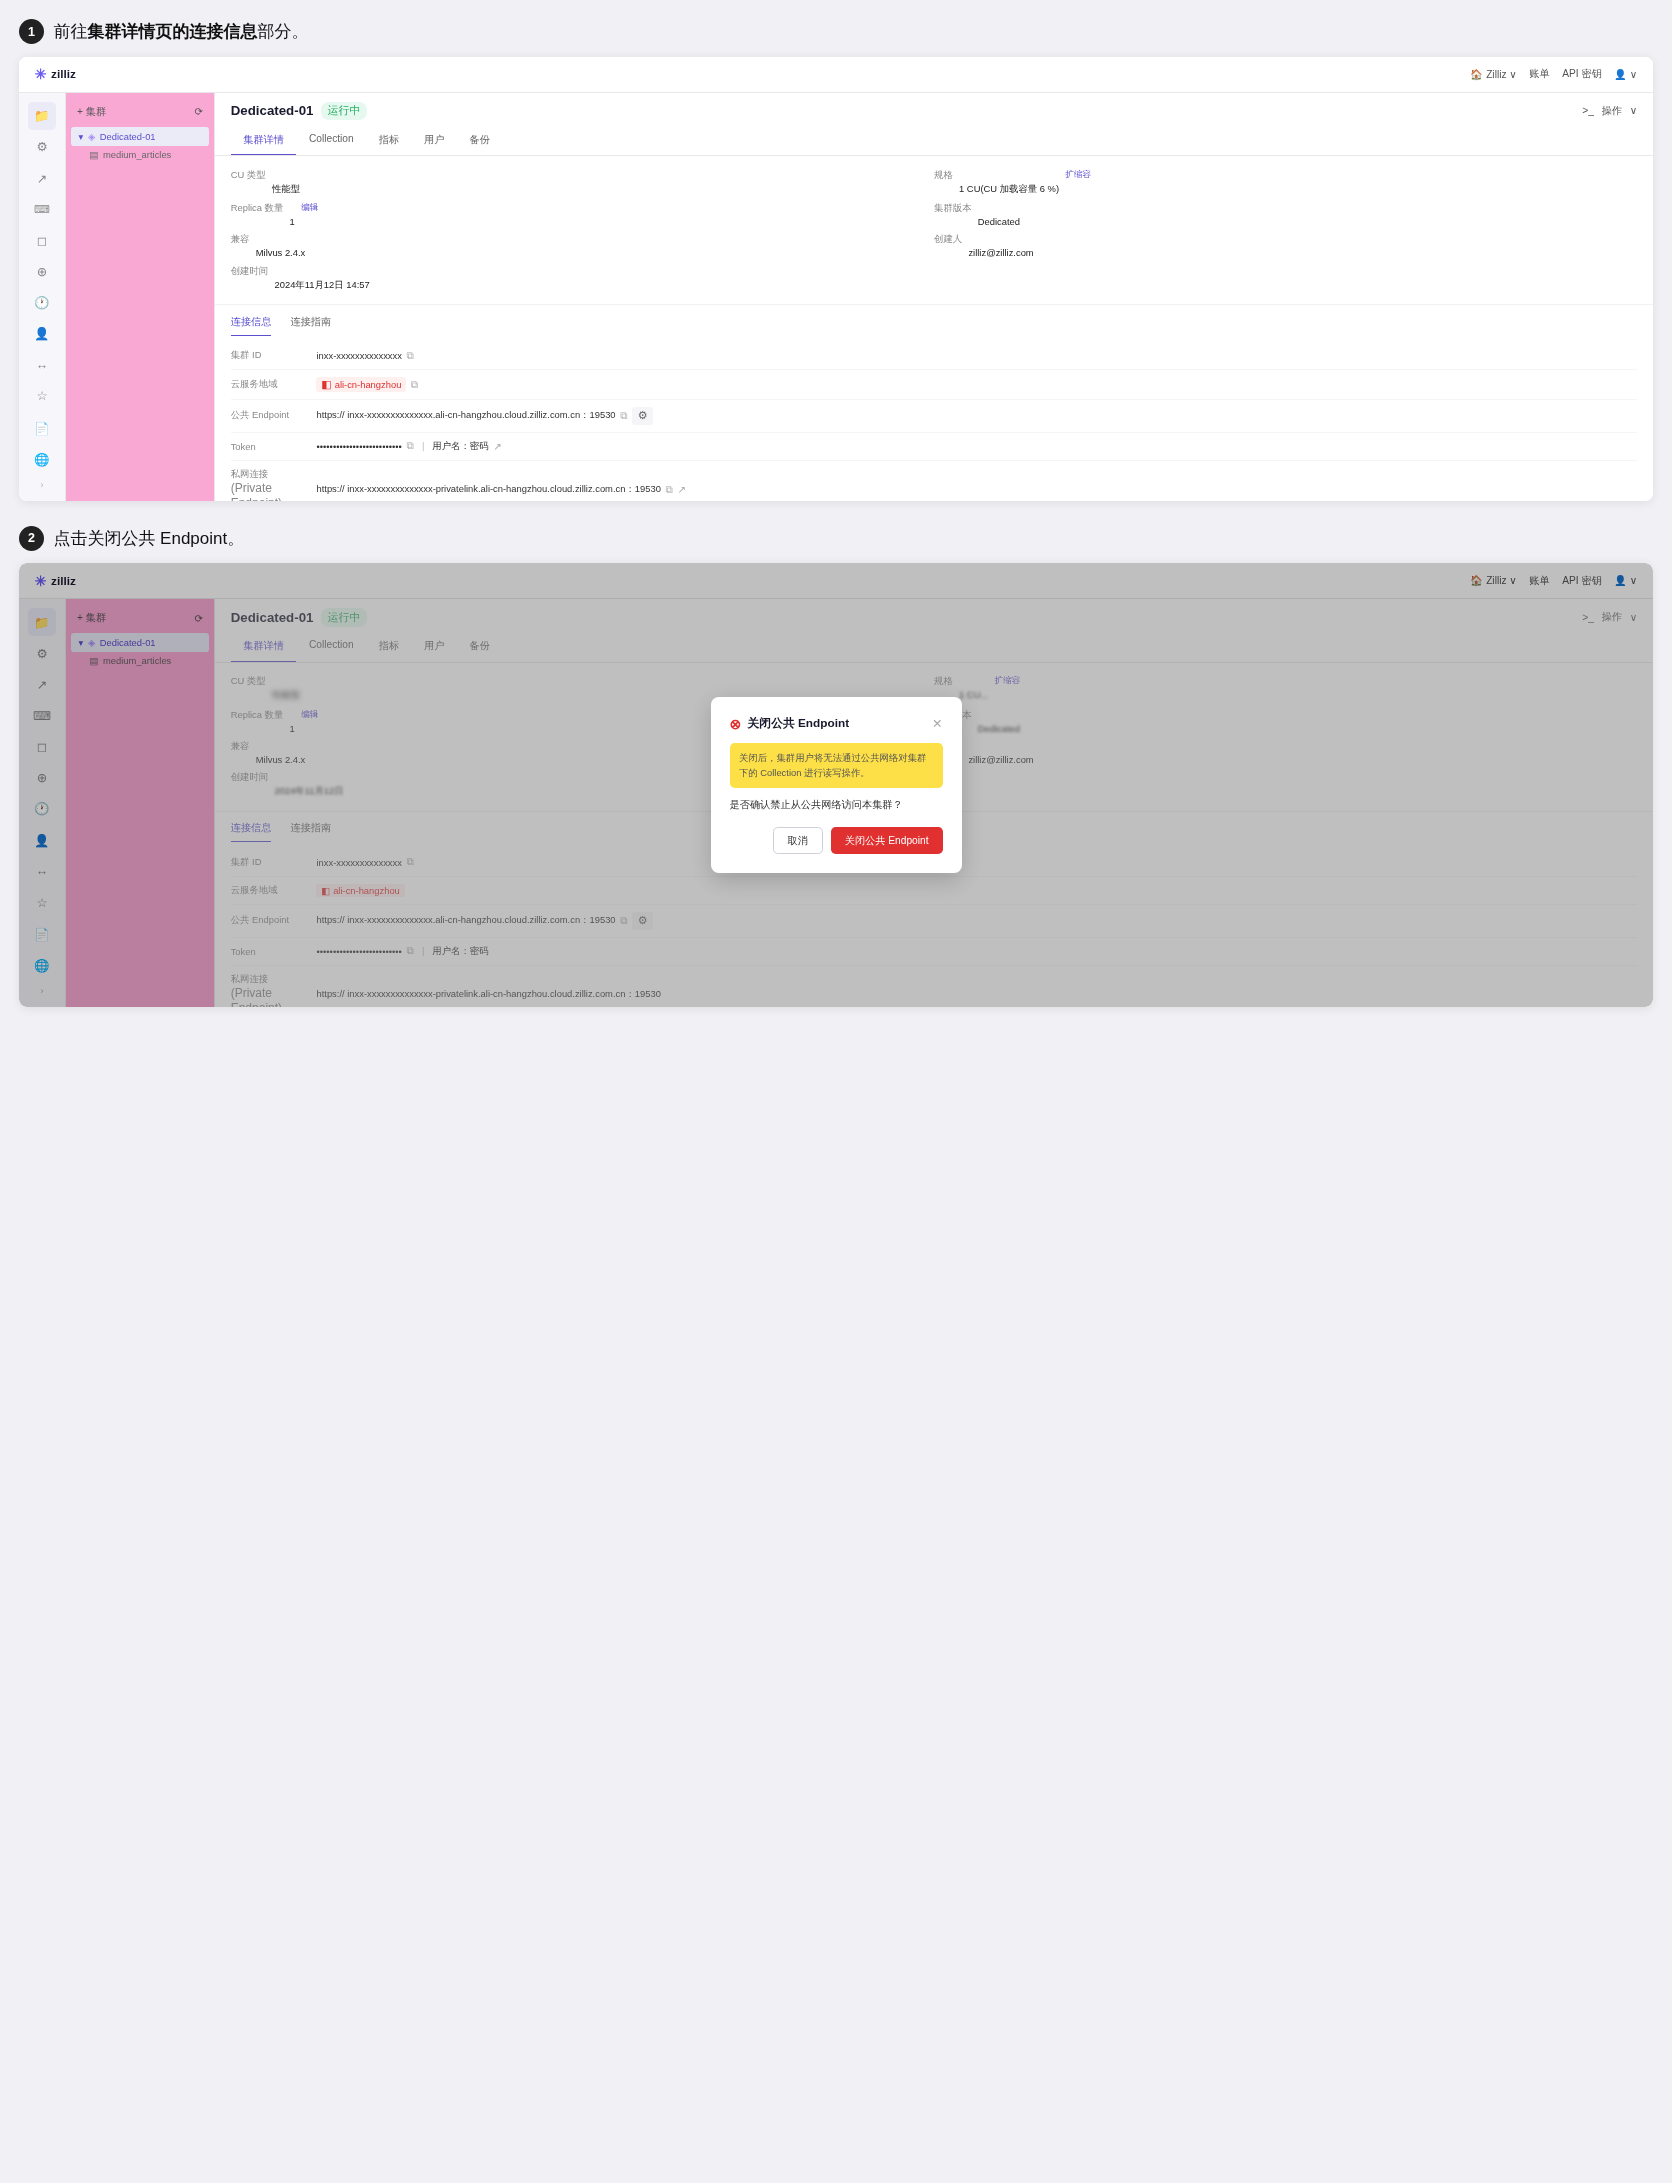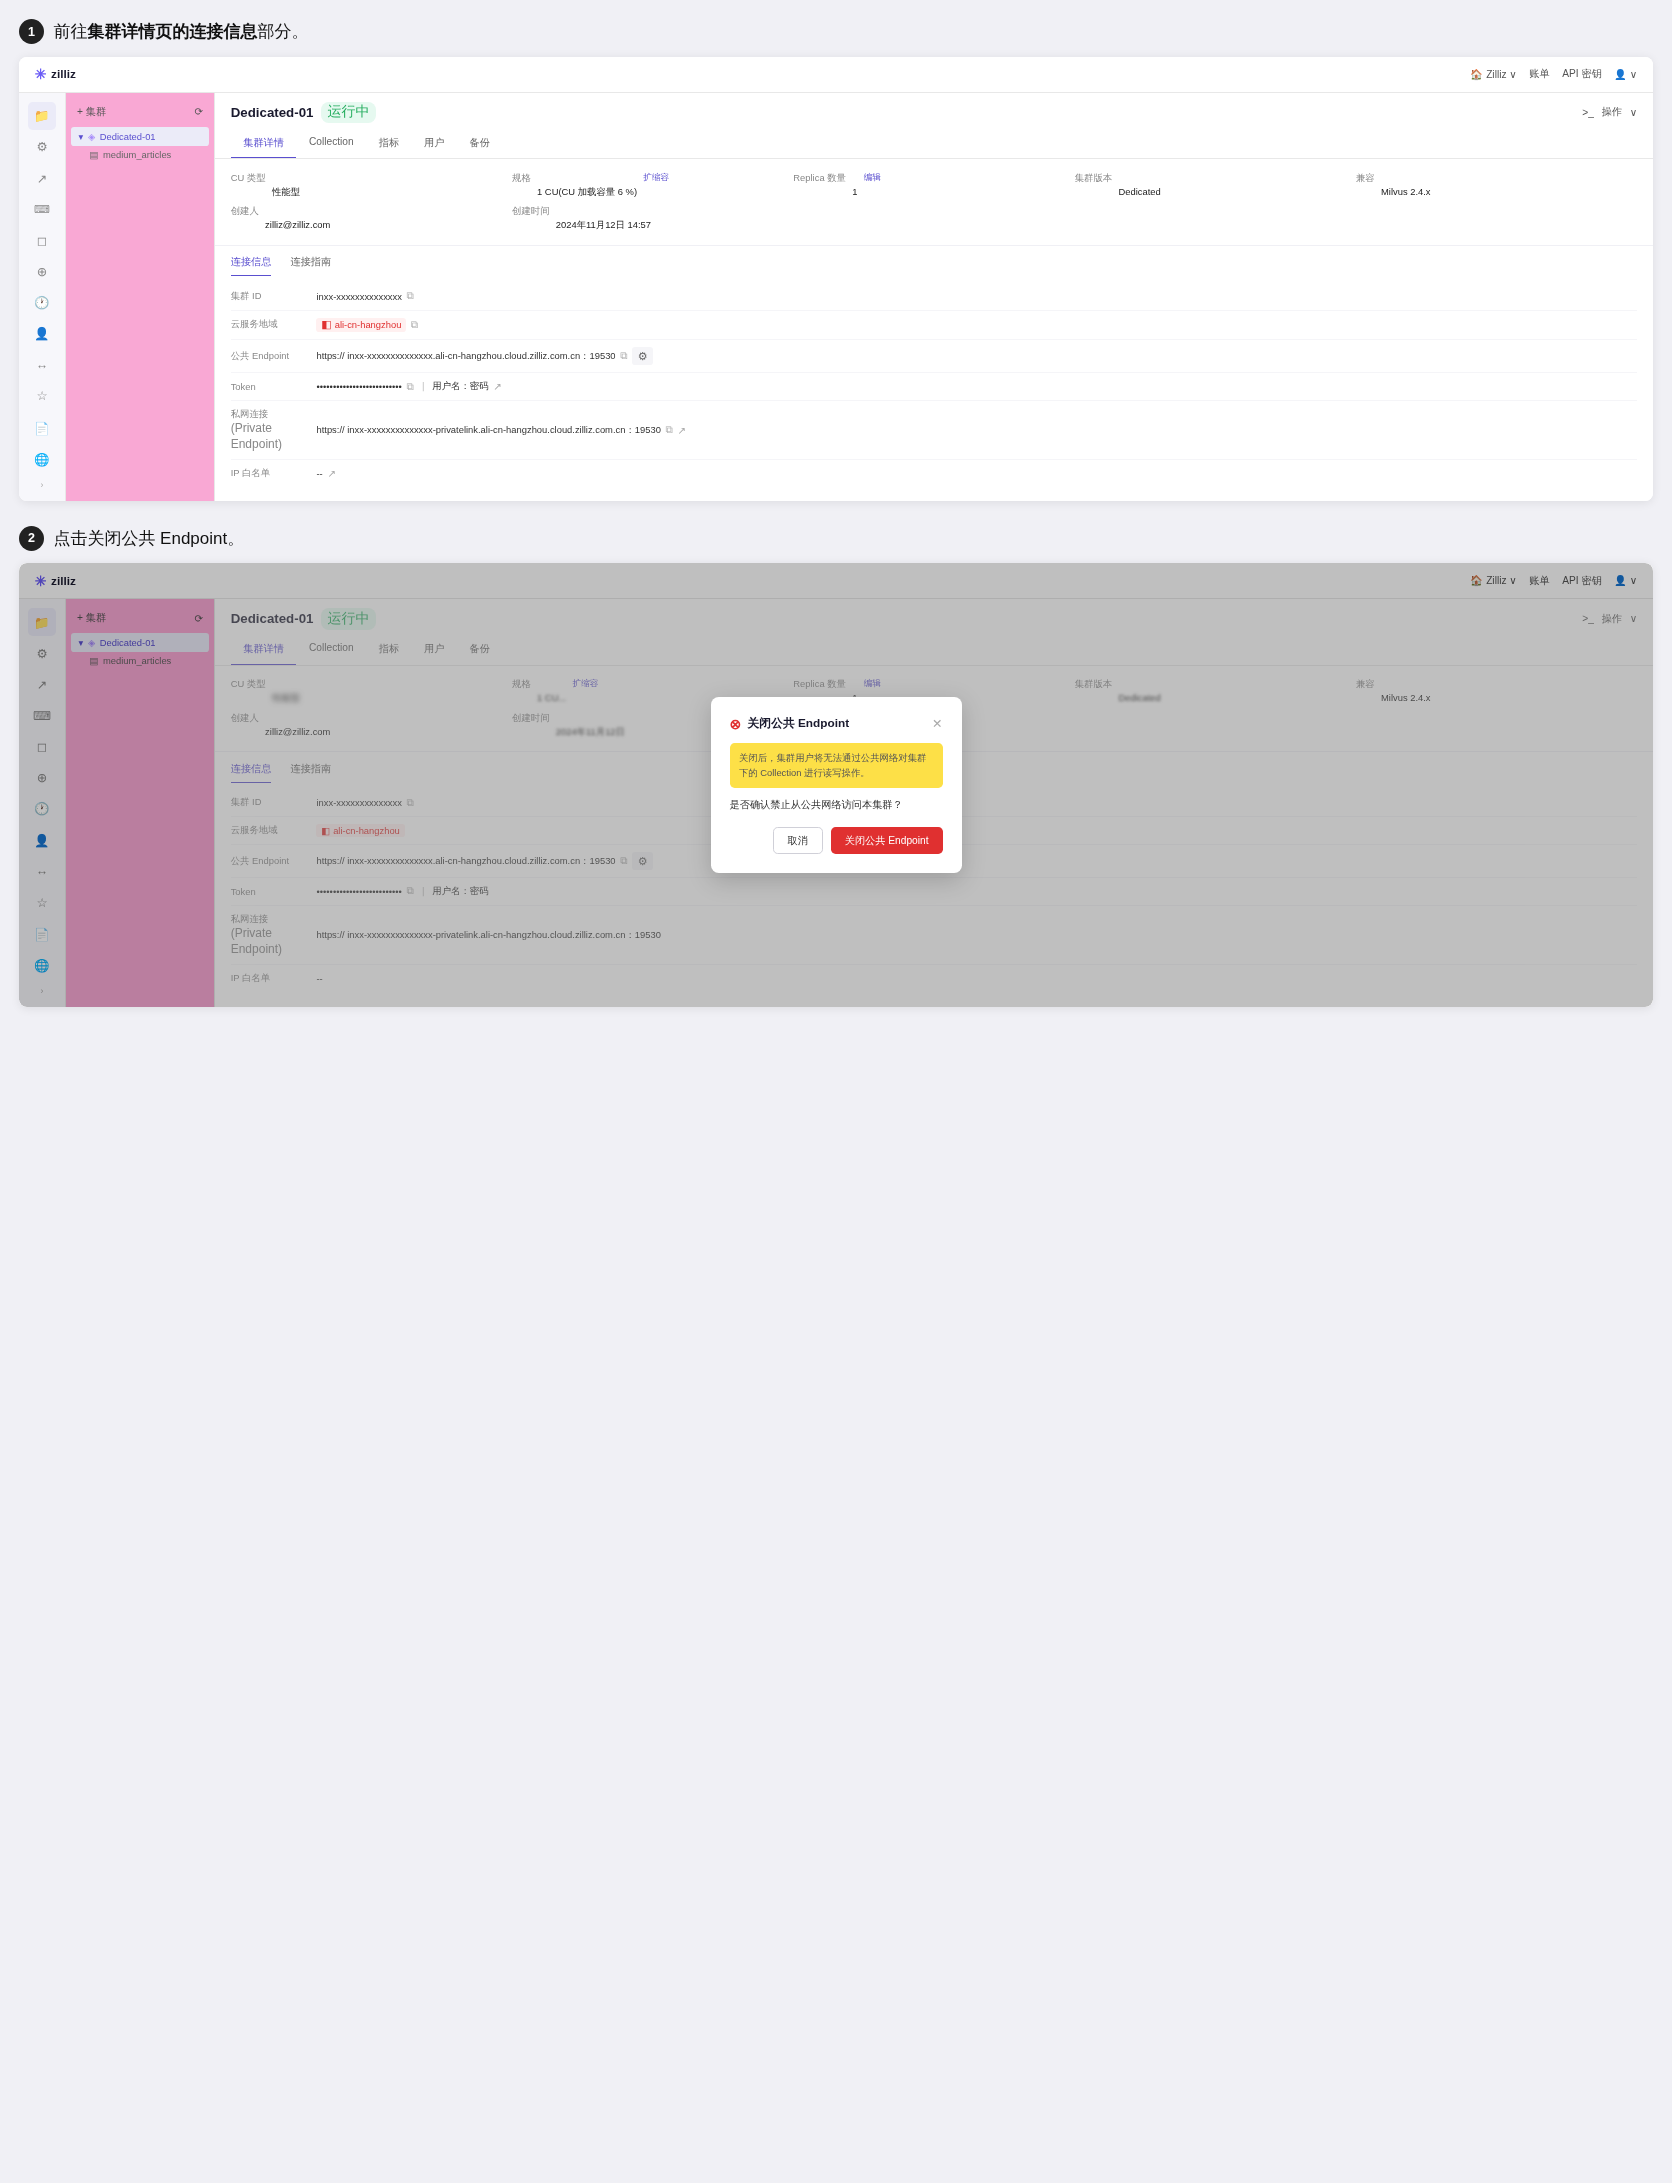--- a/index.html
+++ b/index.html
@@ -143,21 +143,21 @@
       padding: 9.4px 15.7px 0;
       display: flex;
       align-items: center;
       justify-content: space-between;
     }
     .cluster-title {
       display: flex; align-items: center; gap: 7.8px;
       font-size: 13.3px; font-weight: 600; color: #1a1a2e;
     }
     .status-badge {
-      font-size: 14px;
+      font-size: 11px;
       padding: 1.6px 6.3px;
       border-radius: 7.8px;
       background: #e6f9f0;
       color: #27ae60;
       font-weight: 500;
     }
     .cluster-actions {
       display: flex; align-items: center; gap: 7.8px;
       font-size: 10.2px; color: #555;
     }
@@ -180,21 +180,21 @@
     .tab.active {
       color: #5a4fcf;
       border-bottom: 1.6px solid #5a4fcf;
       font-weight: 500;
       text-align: center;
     }
 
     
     .info-grid {
       display: grid;
-      grid-template-columns: 1fr 1fr 1fr 1fr 1fr;
+      grid-template-columns: 1fr 1fr;
       gap: 6.3px 0;
       padding: 12.5px 15.7px;
       border-bottom: 0.8px solid #f0f0f5;
     }
     .info-row {
       display: flex; gap: 6.3px; align-items: flex-start;
       font-size: 9.4px;
     }
     .info-label { color: #888; white-space: nowrap; }
     .info-value { color: #222; font-weight: 500; margin-top: 14px; }

